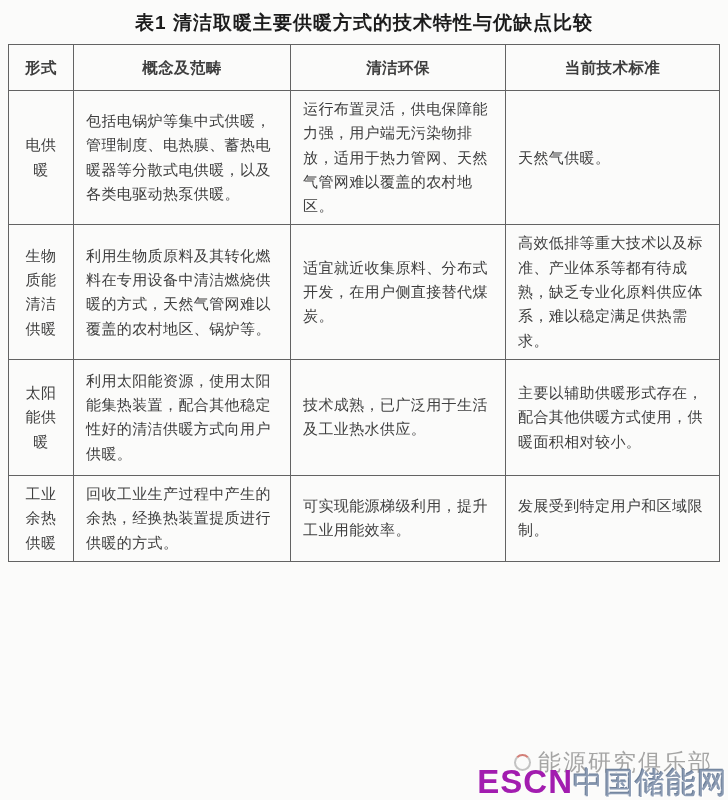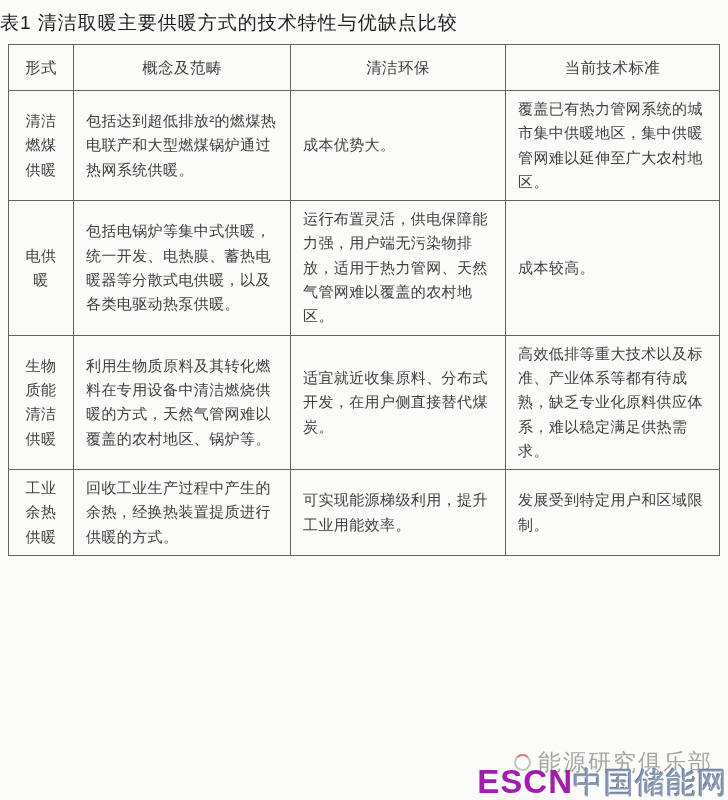--- a/index.html
+++ b/index.html
@@ -7,42 +7,43 @@
     width: 728px; height: 800px;
     font-family: "Liberation Sans", "DejaVu Sans", sans-serif;
     background: #fbfbfa;
     overflow: hidden;
   }
   .page {
     position: relative;
     width: 728px; height: 800px;
   }
   .title {
+    text-align: center;
     font-size: 19px;
-    font-weight: 400;
+    font-weight: 700;
     color: #1c1c1c;
     letter-spacing: 1px;
     padding-top: 10px;
   }
   table.cmp {
     border-collapse: collapse;
     table-layout: fixed;
     width: 711px;
     margin: 8px auto 0 auto;
   }
   table.cmp th, table.cmp td {
     border: 1px solid #636363;
     vertical-align: middle;
     color: #3e3e3e;
     font-size: 15px;
     line-height: 1.62;
     letter-spacing: 0.4px;
   }
   table.cmp th {
-    font-weight: 400;
+    font-weight: 700;
     text-align: center;
     height: 46px;
     font-size: 15.5px;
   }
   td.form {
     text-align: center;
     padding: 4px 11px;
   }
   td.txt {
     text-align: left;
@@ -109,37 +110,37 @@
     </colgroup>
     <thead>
       <tr>
         <th>形式</th>
         <th>概念及范畴</th>
         <th>清洁环保</th>
         <th>当前技术标准</th>
       </tr>
     </thead>
     <tbody>
-      <tr class="r1">
-        <td class="form">清洁燃煤供暖</td>
-        <td class="txt">包括达到超低排放²的燃煤热电联产和大型燃煤锅炉通过热网系统供暖。</td>
-        <td class="txt">成本优势大。</td>
-        <td class="txt">覆盖已有热力管网系统的城市集中供暖地区，集中供暖管网难以延伸至广大农村地区。</td>
-      </tr>
       <tr class="r3">
         <td class="form">电供暖</td>
-        <td class="txt">包括电锅炉等集中式供暖，统一开发、电热膜、蓄热电暖器等分散式电供暖，以及各类电驱动热泵供暖。</td>
+        <td class="txt">包括电锅炉等集中式供暖，管理制度、电热膜、蓄热电暖器等分散式电供暖，以及各类电驱动热泵供暖。</td>
         <td class="txt">运行布置灵活，供电保障能力强，用户端无污染物排放，适用于热力管网、天然气管网难以覆盖的农村地区。</td>
-        <td class="txt">成本较高。</td>
+        <td class="txt">天然气供暖。</td>
       </tr>
       <tr class="r5">
         <td class="form">生物质能清洁供暖</td>
         <td class="txt">利用生物质原料及其转化燃料在专用设备中清洁燃烧供暖的方式，天然气管网难以覆盖的农村地区、锅炉等。</td>
         <td class="txt">适宜就近收集原料、分布式开发，在用户侧直接替代煤炭。</td>
         <td class="txt">高效低排等重大技术以及标准、产业体系等都有待成熟，缺乏专业化原料供应体系，难以稳定满足供热需求。</td>
+      </tr>
+      <tr class="r6">
+        <td class="form">太阳能供暖</td>
+        <td class="txt">利用太阳能资源，使用太阳能集热装置，配合其他稳定性好的清洁供暖方式向用户供暖。</td>
+        <td class="txt">技术成熟，已广泛用于生活及工业热水供应。</td>
+        <td class="txt">主要以辅助供暖形式存在，配合其他供暖方式使用，供暖面积相对较小。</td>
       </tr>
       <tr class="r7">
         <td class="form">工业余热供暖</td>
         <td class="txt">回收工业生产过程中产生的余热，经换热装置提质进行供暖的方式。</td>
         <td class="txt">可实现能源梯级利用，提升工业用能效率。</td>
         <td class="txt">发展受到特定用户和区域限制。</td>
       </tr>
     </tbody>
   </table>
 

